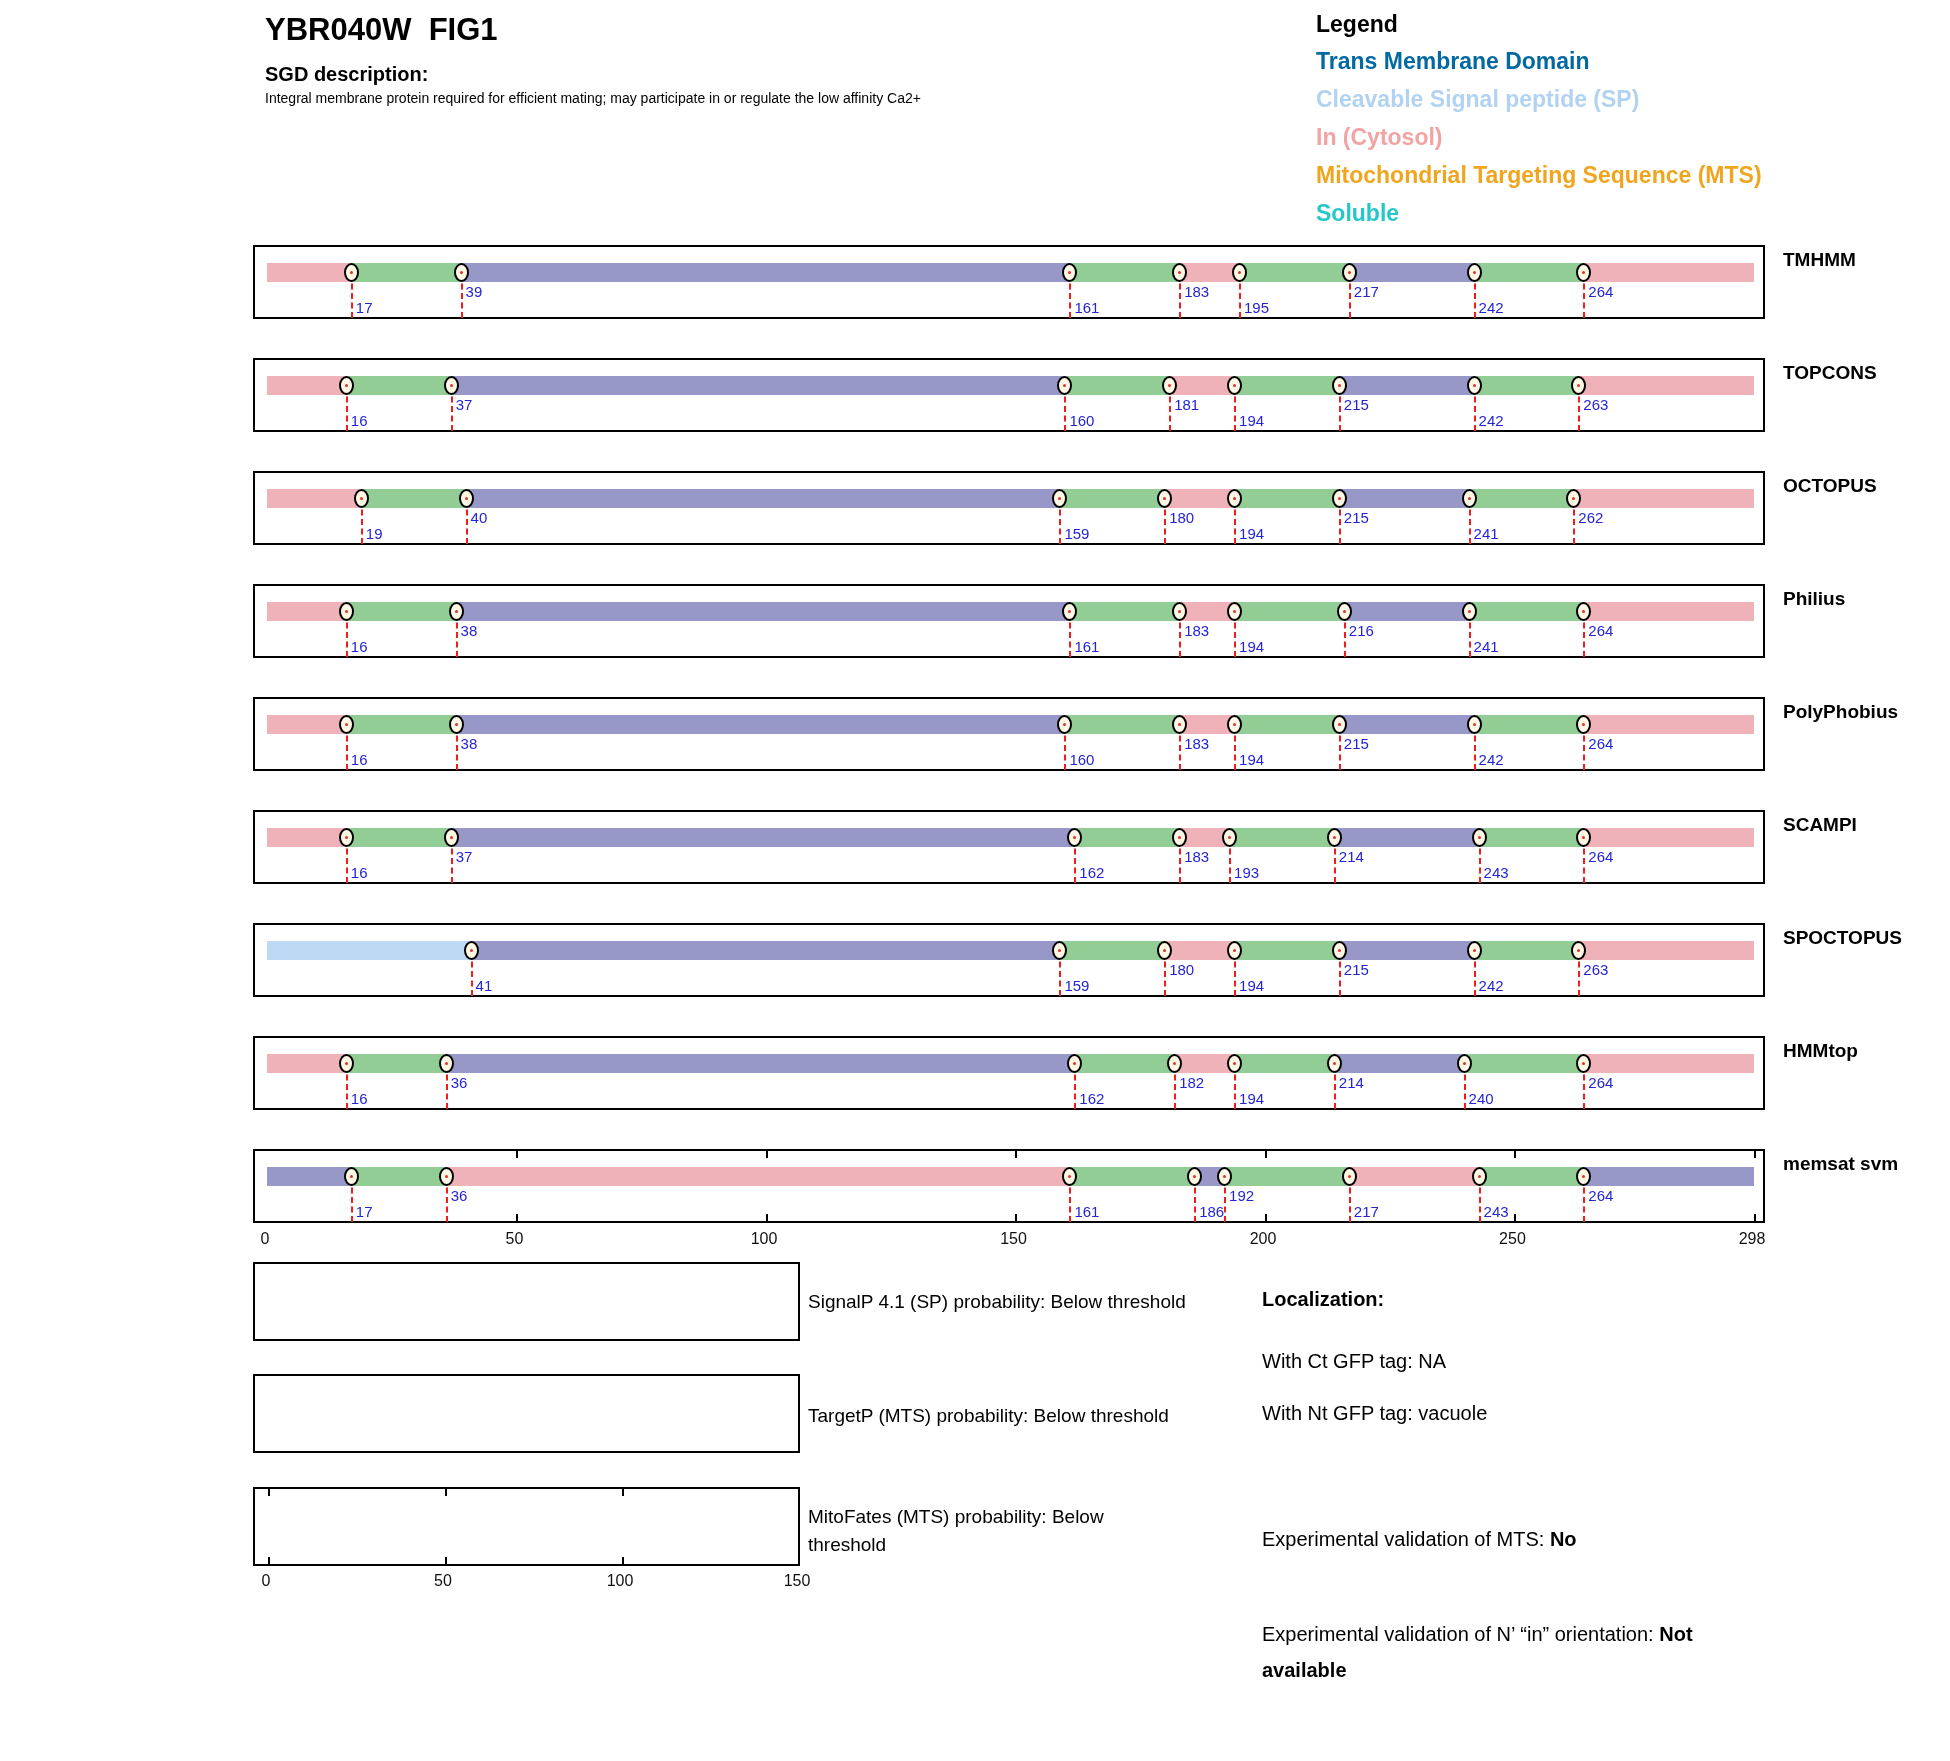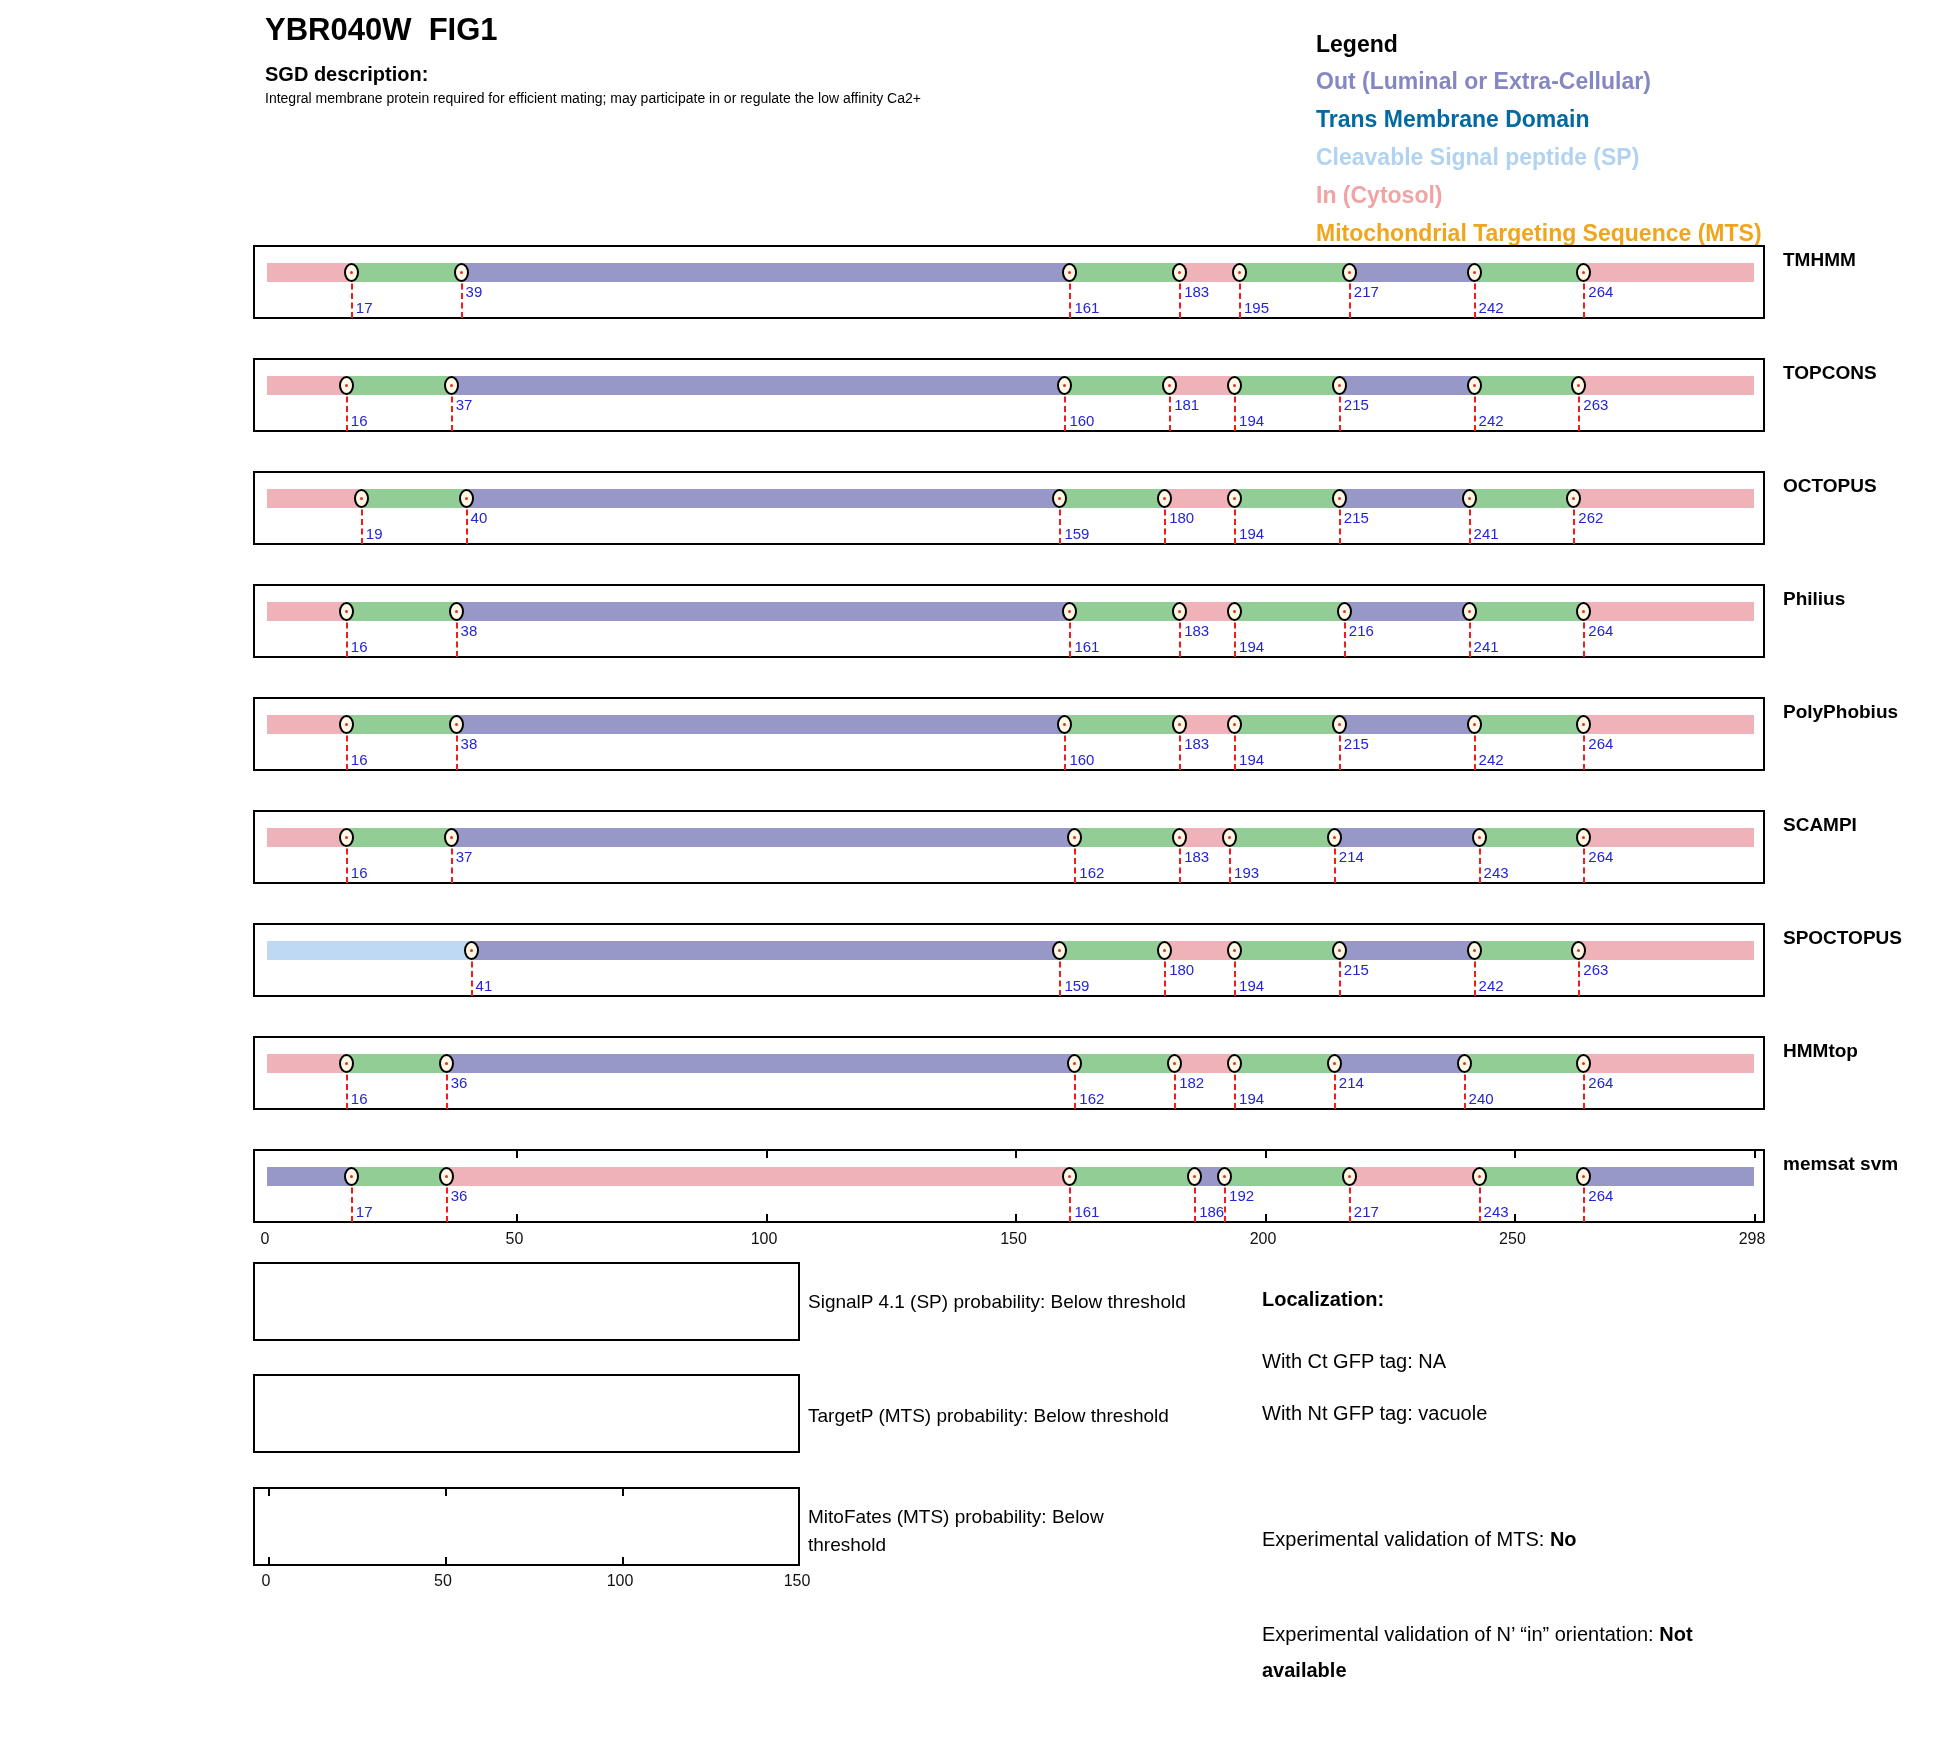--- a/index.html
+++ b/index.html
@@ -5,21 +5,21 @@
   html,body{margin:0;padding:0;background:#fff;}
   body{font-family:"Liberation Sans",sans-serif;color:#000;}
   #canvas{position:relative;width:1950px;height:1761px;background:#fff;overflow:hidden;}
 
   #title{position:absolute;left:265px;top:12px;font-size:31px;font-weight:bold;white-space:pre;}
   #sgd-label{position:absolute;left:265px;top:63px;font-size:20px;font-weight:bold;}
   #desc1{position:absolute;left:265px;top:90px;font-size:14px;}
   #desc2{position:absolute;left:265px;top:123px;font-size:19px;}
 
   #legend{position:absolute;left:1316px;top:6px;}
-  .legend-title{font-size:23px;font-weight:bold;line-height:36px;margin-top:20px;}
+  .legend-title{font-size:23px;font-weight:bold;line-height:36px;}
   .legend-entry{font-size:23px;font-weight:bold;line-height:38px;white-space:nowrap;}
 
   .track-box{position:absolute;left:253px;width:1512px;height:74px;border:2px solid #000;
              background:#fff;box-sizing:border-box;}
   .seg{position:absolute;top:16px;height:19px;z-index:1;}
   .bline{position:absolute;top:27px;height:44px;width:0;border-left:2px dashed #f21c1c;z-index:2;}
   .blabel{position:absolute;font-size:15px;color:#2424d6;z-index:4;}
   .blabel.high{top:36px;}
   .blabel.low{top:52px;}
   .mk{position:absolute;top:16px;width:11px;height:15px;background:#fff8e4;border:2px solid #000;
@@ -47,21 +47,20 @@
 <body>
 
 <div id="canvas">
 
   <div id="title">YBR040W  FIG1</div>
   <div id="sgd-label">SGD description:</div>
   <div id="desc1">Integral membrane protein required for efficient mating; may participate in or regulate the low affinity Ca2+</div>
 
   <div id="legend">
     <div class="legend-title">Legend</div>
-    <div class="legend-entry" style="color: rgb(133, 135, 195);">Out (Luminal or Extra-Cellular)</div>
     <div class="legend-entry" style="color: #0369a1;">Trans Membrane Domain</div>
     <div class="legend-entry" style="color: rgb(177, 211, 241);">Cleavable Signal peptide (SP)</div>
     <div class="legend-entry" style="color: rgb(242, 163, 164);">In (Cytosol)</div>
     <div class="legend-entry" style="color: rgb(240, 165, 30);">Mitochondrial Targeting Sequence (MTS)</div>
     <div class="legend-entry" style="color: rgb(37, 199, 201);">Soluble</div>
   </div>
 
   <div id="tracks">
       <div class="track-box" style="top: 245px;">
         <div class="seg" style="left: 12px; width: 84.8289px; background: rgb(240, 178, 185);"></div>

